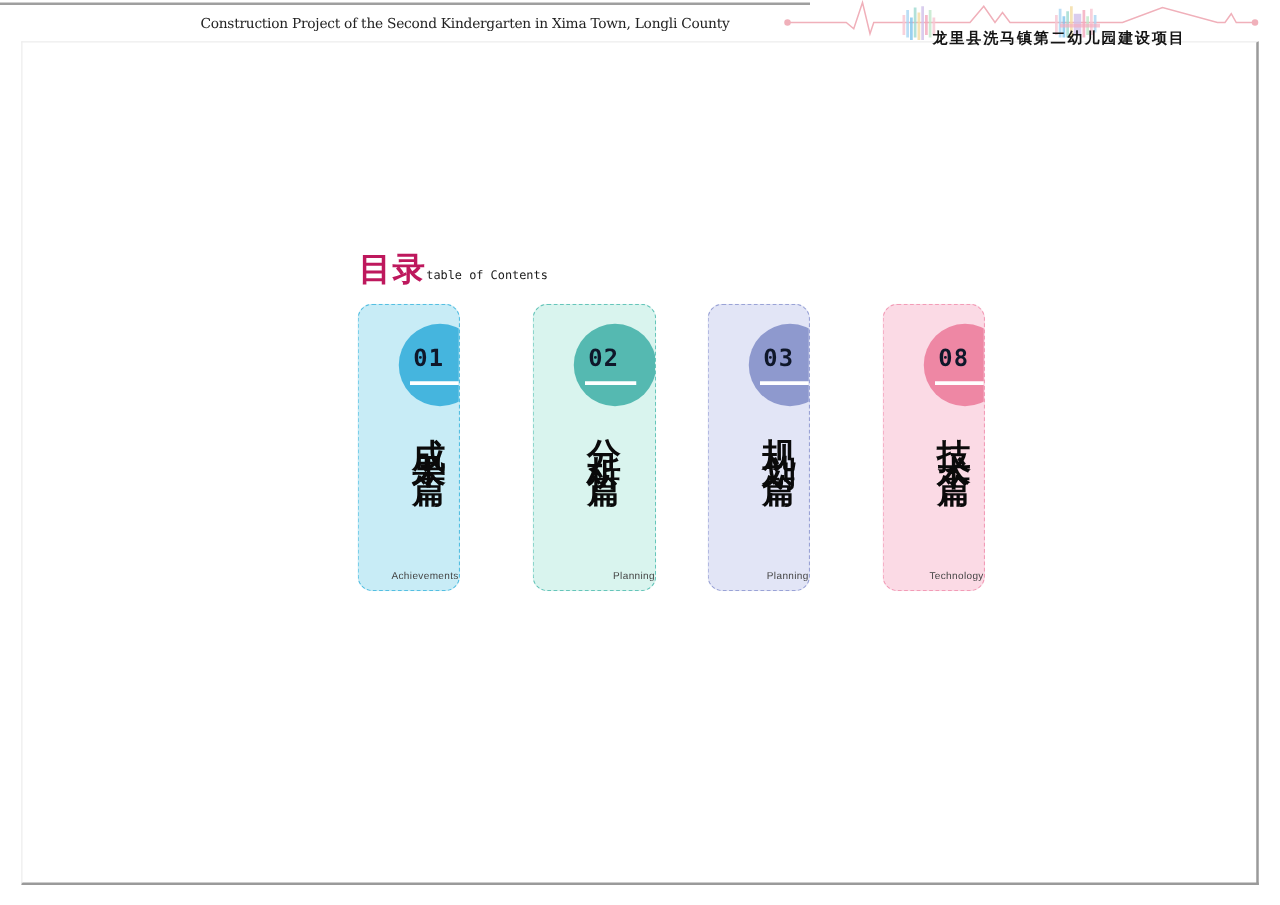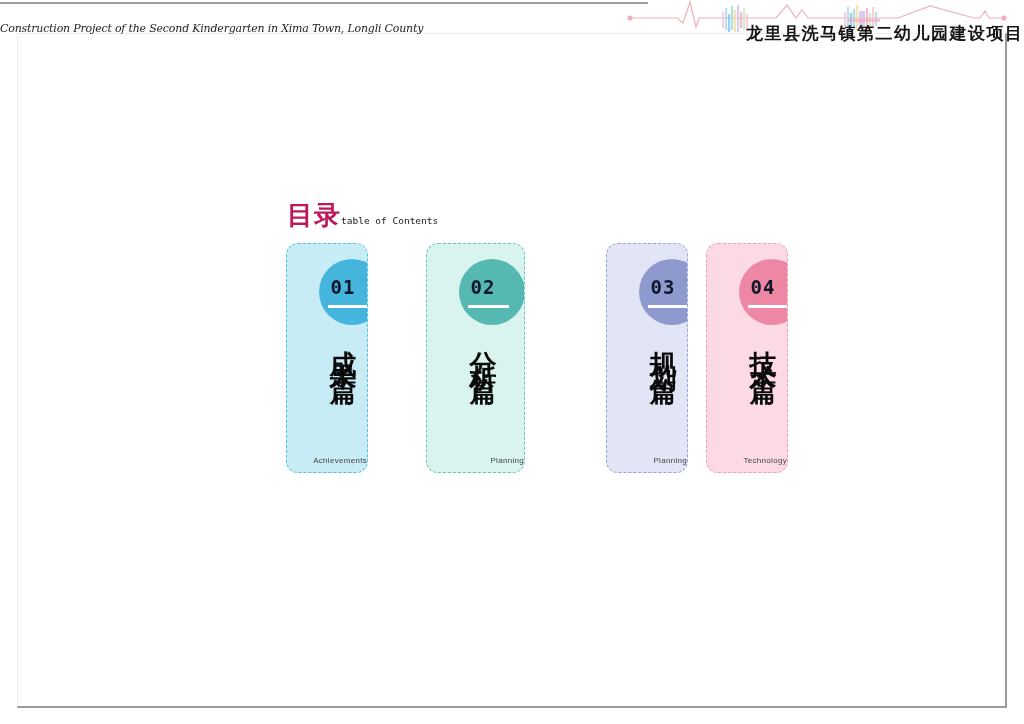--- a/index.html
+++ b/index.html
@@ -3,25 +3,25 @@
 <meta charset="utf-8">
 <style>
   html,body{margin:0;padding:0;background:#ffffff;}
   .stage{position:relative;width:1024px;height:724px;background:#ffffff;overflow:hidden;
          font-family:"Liberation Sans",sans-serif;}
   .top-line{position:absolute;left:0;top:2px;width:648px;height:2px;background:#9f9f9f;}
   .page{position:absolute;left:17px;top:33px;width:987px;height:672px;background:#ffffff;
         border-top:1px solid #ededed;border-left:1px solid #ededed;
         border-right:2px solid #9a9a9a;border-bottom:2px solid #9a9a9a;}
   .deco-svg{position:absolute;left:0;top:0;width:1024px;height:52px;pointer-events:none;}
-  .title-en{position:absolute;left:0;top:22px;width:744px;text-align:left;
-            font-family:"DejaVu Serif","Liberation Serif",serif;font-style:italic;
+  .title-en{position:absolute;left:0;top:12px;width:744px;text-align:center;
+            font-family:"DejaVu Serif","Liberation Serif",serif;
             font-size:11px;color:#222;letter-spacing:-0.2px;white-space:nowrap;}
   .title-zh{position:absolute;left:746px;top:22px;width:262px;
-            font-size:17px;font-weight:900;color:#151515;letter-spacing:1.5px;
+            font-size:12px;font-weight:900;color:#151515;letter-spacing:1.5px;
             white-space:nowrap;}
   .toc-head{position:absolute;left:287px;top:202px;display:flex;align-items:flex-end;}
   .toc-title{font-size:26px;font-weight:900;color:#be185d;line-height:1;letter-spacing:1px;}
   .toc-sub{font-family:"DejaVu Sans Mono","Liberation Mono",monospace;font-size:9.5px;
            color:#1a1a1a;margin-bottom:2px;white-space:nowrap;text-align:right;}
   .card{position:absolute;top:243px;width:80px;height:228px;border-radius:12px;
         border:1px dashed #999;overflow:hidden;}
   .card .circle{position:absolute;left:32px;top:15px;width:66px;height:66px;border-radius:50%;}
   .card .num{position:absolute;left:38px;top:32px;width:36px;text-align:center;
              font-family:"DejaVu Sans Mono","Liberation Mono",monospace;
@@ -90,29 +90,29 @@
   </div>
 
   <div class="card c2" style="background: rgb(217, 244, 238); border-color: rgb(102, 197, 186);">
     <div class="circle" style="background: rgb(85, 185, 177);"></div>
     <div class="num">02</div>
     <div class="numline"></div>
     <div class="vtext">分析篇</div>
     <div class="cap">Planning</div>
   </div>
 
-  <div class="card c3" style="background: rgb(226, 229, 246); border-color: rgb(154, 163, 214); margin-left: 40px;">
+  <div class="card c3" style="background: rgb(226, 229, 246); border-color: rgb(154, 163, 214);">
     <div class="circle" style="background: rgb(142, 153, 206);"></div>
     <div class="num">03</div>
     <div class="numline"></div>
     <div class="vtext">规划篇</div>
     <div class="cap">Planning</div>
   </div>
 
   <div class="card c4" style="background: rgb(251, 218, 229); border-color: rgb(242, 156, 183);">
     <div class="circle" style="background: rgb(238, 135, 164);"></div>
-    <div class="num">04</div>
+    <div class="num">08</div>
     <div class="numline"></div>
     <div class="vtext">技术篇</div>
     <div class="cap">Technology</div>
   </div>
 
 </div>
 
 </body></html>

